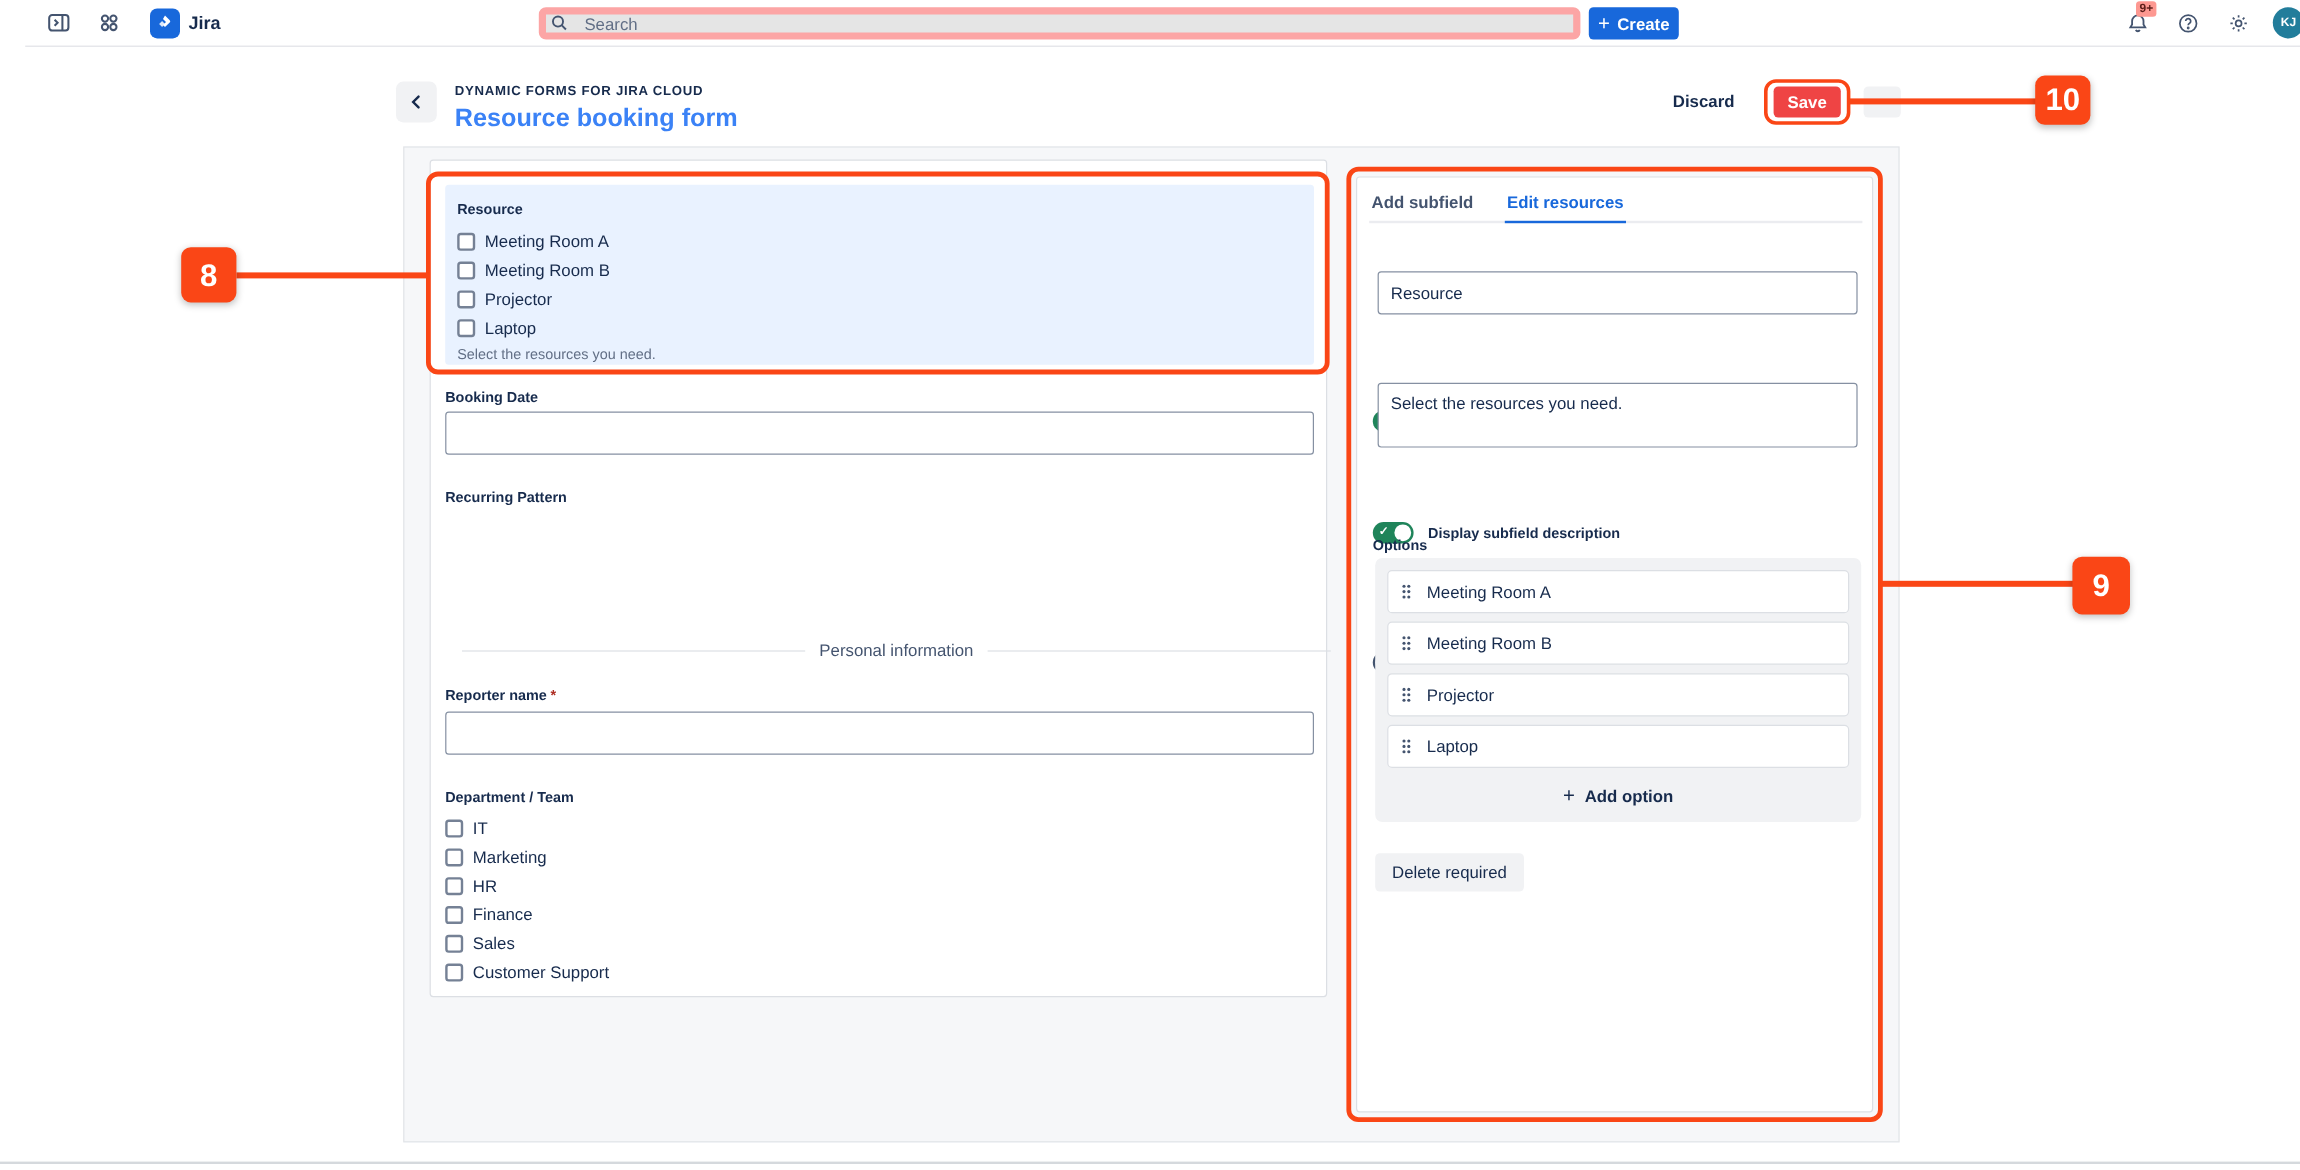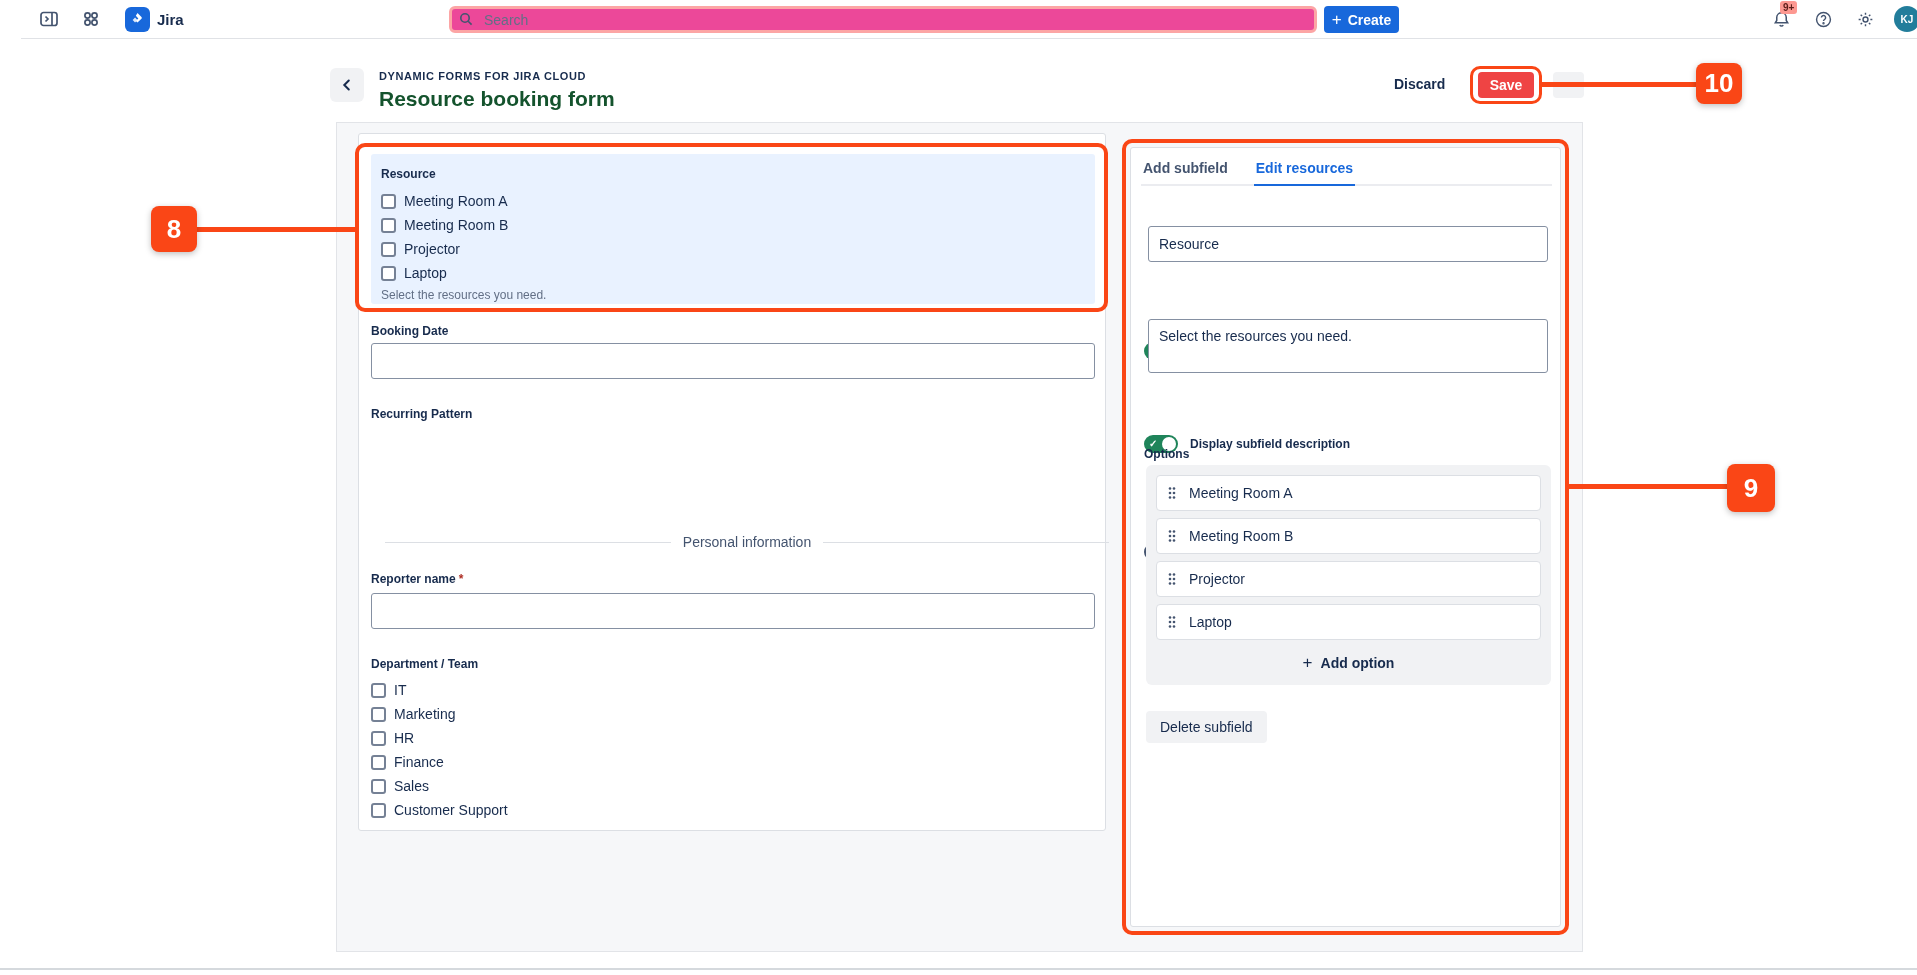--- a/index.html
+++ b/index.html
@@ -9,33 +9,33 @@
     font-family:"Liberation Sans", sans-serif; color:#172b4d; background:#fff;
   }
   
   .topnav { position:absolute; left:0; top:0; width:1917px; height:39px; background:#fff; border-bottom:1px solid #e0e2e6;margin-left:21px; }
   .nav-left { position:absolute; left:12px; top:0; height:38px; display:flex; align-items:center; gap:10px; }
   .icon-btn { width:32px; height:32px; display:flex; align-items:center; justify-content:center; border-radius:4px; color:#44546f; }
   .jira-brand { display:flex; align-items:center; gap:7px; margin-left:8px; }
   .jira-logo { width:25px; height:25px; border-radius:6px; background:#1868db; display:flex; align-items:center; justify-content:center; }
   .jira-name { font-size:15px; font-weight:700; color:#172b4d; }
   .search-wrap { position:absolute; left:428px; top:6px; width:868px; height:27px; }
-  .search-input { width:100%; height:100%; border:3px solid #fca5a5; border-radius:6px; padding:0 10px 0 32px; font-size:14px; font-family:"Liberation Sans",sans-serif; color:#172b4d; background:#ec4899; outline:none; }
+  .search-input { width:100%; height:100%; border:6px solid #fca5a5; border-radius:6px; padding:0 10px 0 32px; font-size:14px; font-family:"Liberation Sans",sans-serif; color:#172b4d; background:#e5e5e5; outline:none; }
   .search-input::placeholder { color:#626f86; }
   .search-icon { position:absolute; left:9px; top:5px; }
   .create-btn { position:absolute; left:1303px; top:6px; width:75px; height:27px; background:#1868db; color:#fff; border:none; border-radius:4px; font-size:14px; font-weight:600; font-family:"Liberation Sans",sans-serif; display:flex; align-items:center; justify-content:center; gap:6px; cursor:pointer; }
   .create-plus { font-size:17px; font-weight:400; line-height:1; }
   .nav-right { position:absolute; right:18px; top:0; height:38px; display:flex; align-items:center; gap:16px; }
   .bell-wrap { position:relative; width:26px; height:26px; display:flex; align-items:center; justify-content:center; }
   .notif-badge { position:absolute; top:-5px; left:12px; background:#fd9891; color:#5d1f1a; font-size:10px; font-weight:700; border-radius:3px; padding:1px 3px; line-height:1.1; }
   .avatar { width:26px; height:26px; border-radius:50%; background:#227d9b; color:#fff; font-size:10px; font-weight:700; display:flex; align-items:center; justify-content:center; }
   
   .back-btn { position:absolute; left:330px; top:68px; width:34px; height:34px; background:#f1f2f4; border-radius:6px; display:flex; align-items:center; justify-content:center; cursor:pointer; }
   .eyebrow { position:absolute; left:379px; top:70px; font-size:11px; font-weight:700; letter-spacing:.6px; color:#172b4d; }
-  .page-title { position:absolute; left:379px; top:87px; font-size:21px; font-weight:700; color:#14532d; }
+  .page-title { position:absolute; left:379px; top:87px; font-size:21px; font-weight:700; color:#3b82f6; }
   .scheme-select { position:absolute; left:1073px; top:68px; width:297px; height:31px; background:#f8f9fa; border:1px solid #c4cad4; border-radius:4px; display:flex; align-items:center; justify-content:space-between; padding:0 12px; font-size:14px; color:#172b4d; cursor:pointer; }
   .discard-btn { position:absolute; left:1394px; top:73px; height:22px; background:none; border:none; font-family:"Liberation Sans",sans-serif; font-size:14px; font-weight:600; color:#172b4d; cursor:pointer; }
   .save-btn { position:absolute; left:1478px; top:72px; width:56px; height:26px; background:#ef4444; color:#fff; border:none; border-radius:4px; font-size:14px; font-weight:600; font-family:"Liberation Sans",sans-serif; cursor:pointer; }
   .more-btn { position:absolute; left:1553px; top:72px; width:31px; height:26px; background:#f1f2f4; border:none; border-radius:4px; color:#a5adba; font-size:15px; font-weight:700; cursor:pointer; }
   
   .card { position:absolute; left:336px; top:122px; width:1247px; height:830px; background:#f6f7f9; border:1px solid #e2e4e8; }
   .form-panel { position:absolute; left:358px; top:133px; width:748px; height:698px; background:#fff; border:1px solid #dcdfe4; border-radius:3px; }
   .field-label { font-size:12px; font-weight:700; color:#172b4d; }
   .req { color:#ae2e24; margin-left:3px; }
   .resource-field { position:absolute; left:12px; top:20px; width:724px; height:150px; background:#e9f2ff; border-radius:3px; padding:13px 10px 8px 10px; }
@@ -333,21 +333,21 @@
             <circle cx="7" cy="11.5" r="1.3"></circle>
           </svg>
         <span class="option-text">Laptop</span>
       </div>
       <button class="add-option">
         <span class="add-plus">+</span>
         <span>Add option</span>
       </button>
     </div>
 
-    <button class="delete-btn">Delete subfield</button>
+    <button class="delete-btn">Delete required</button>
   </div>
 
   <div class="ann ann-box box8"></div>
   <div class="ann ann-line line8"></div>
   <div class="ann ann-badge badge8">8</div>
 
   <div class="ann ann-box box9"></div>
   <div class="ann ann-line line9"></div>
   <div class="ann ann-badge badge9">9</div>
 

